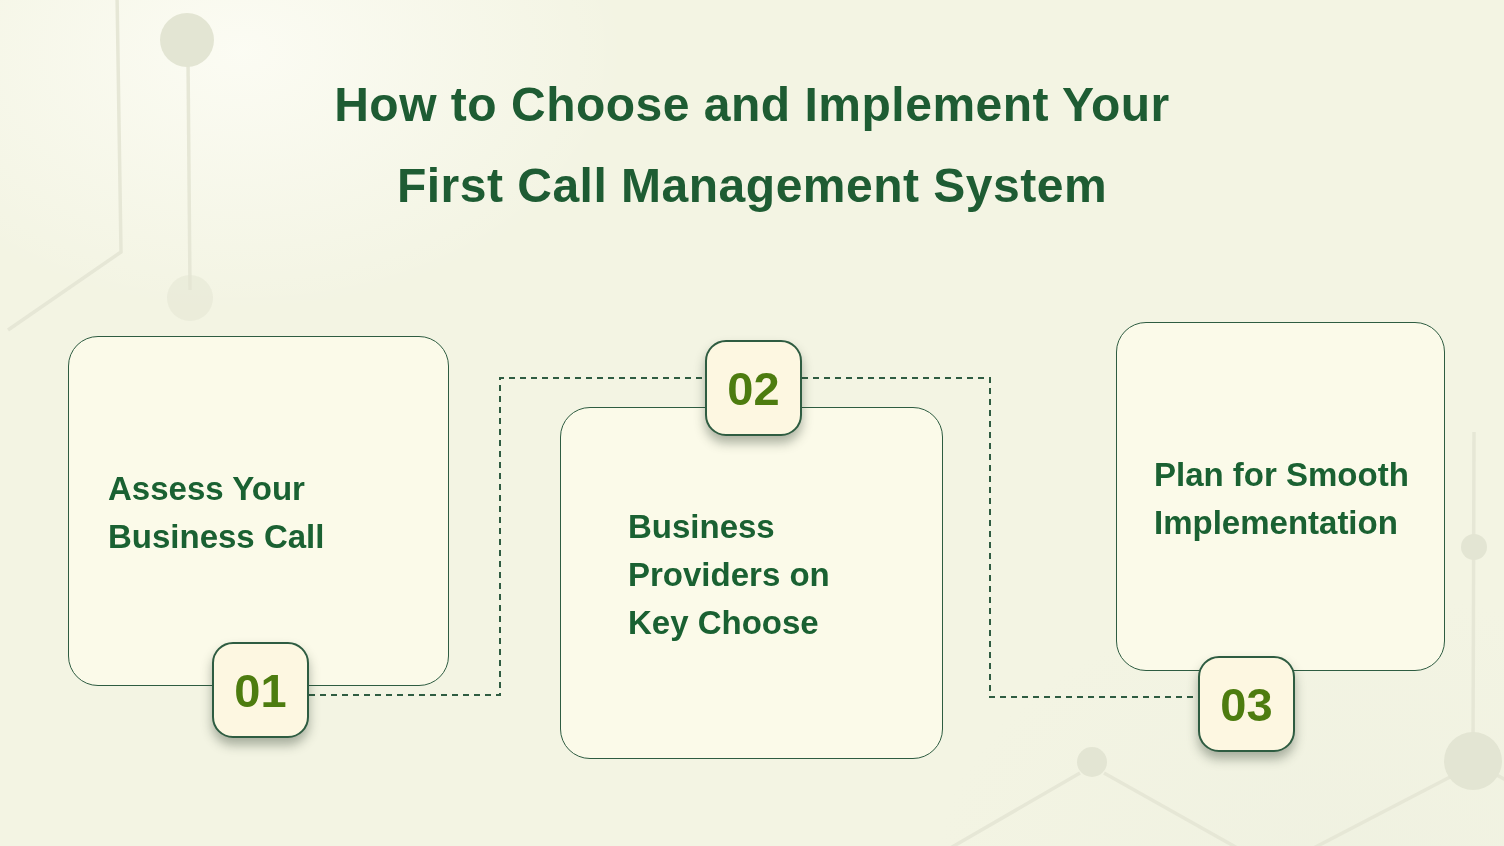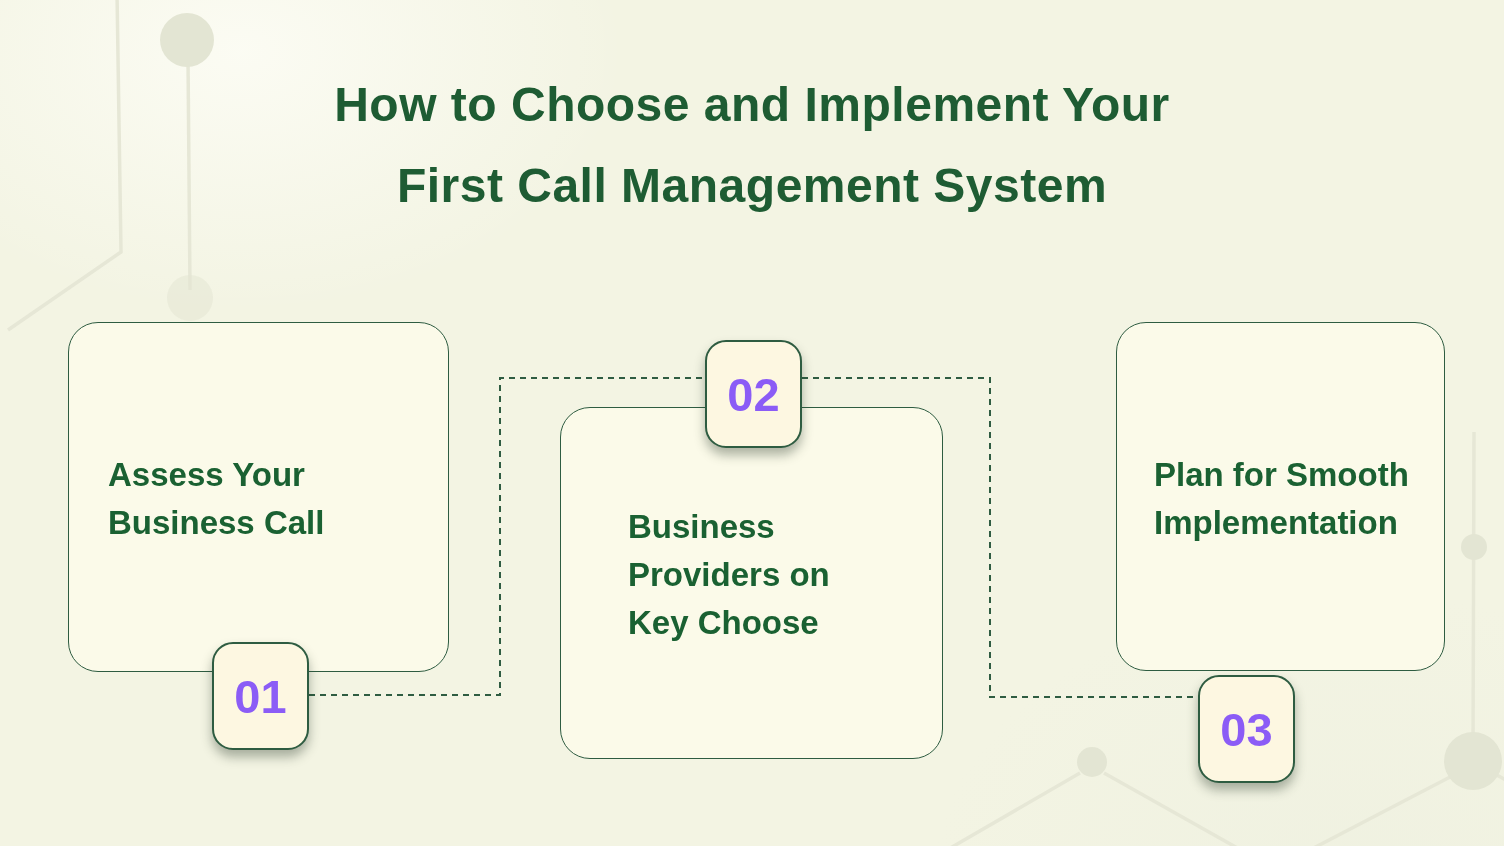--- a/index.html
+++ b/index.html
@@ -33,51 +33,51 @@
     letter-spacing: 0.5px;
   }
   .title span { display: block; }
   .card {
     position: absolute;
     background: #fbfae9;
     border: 1.6px solid #2e5c41;
     border-radius: 30px;
     box-sizing: border-box;
   }
-  .card1 { left: 68px;   top: 322px; width: 381px; height: 350px; padding-left: 36px; }
+  .card1 { left: 68px;   top: 336px; width: 381px; height: 350px; padding-left: 36px; }
   .card2 { left: 560px;  top: 407px; width: 383px; height: 352px; }
   .card3 { left: 1116px; top: 322px; width: 329px; height: 349px; }
   .card-text {
     position: absolute;
     color: #1a6132;
     font-size: 33px;
     font-weight: bold;
     line-height: 48px;
     white-space: nowrap;
   }
   .card-text span { display: block; }
   .card1 .card-text { left: 39px; top: 128px; }
   .card2 .card-text { left: 67px; top: 95px; }
   .card3 .card-text { left: 37px; top: 128px; }
   .badge {
     position: absolute;
-    width: 97px; height: 108px;
+    width: 97px; height: 96px;
     background: #fdf7e1;
     border: 2px solid #2e5c41;
     border-radius: 21px;
     box-sizing: border-box;
     display: flex; align-items: center; justify-content: center;
-    color: #8b5cf6;
+    color: #4d7c0f;
     font-size: 47px;
     font-weight: bold;
     box-shadow: 0 7px 11px rgba(44, 60, 44, 0.38);
   }
   .badge1 { left: 212px;  top: 642px; }
   .badge2 { left: 705px;  top: 340px; }
-  .badge3 { left: 1198px; top: 675px; text-align: right; }
+  .badge3 { left: 1198px; top: 656px; text-align: right; }
 </style>
 </head>
 <body>
 
 <div class="canvas">
 
   <svg class="layer" viewBox="0 0 1504 846" fill="none">
     <g stroke="#e6e7d6" stroke-width="3.5">
       <polyline points="117,-8 121,252 8,330"></polyline>
       <line x1="188" y1="58" x2="190" y2="290"></line>

